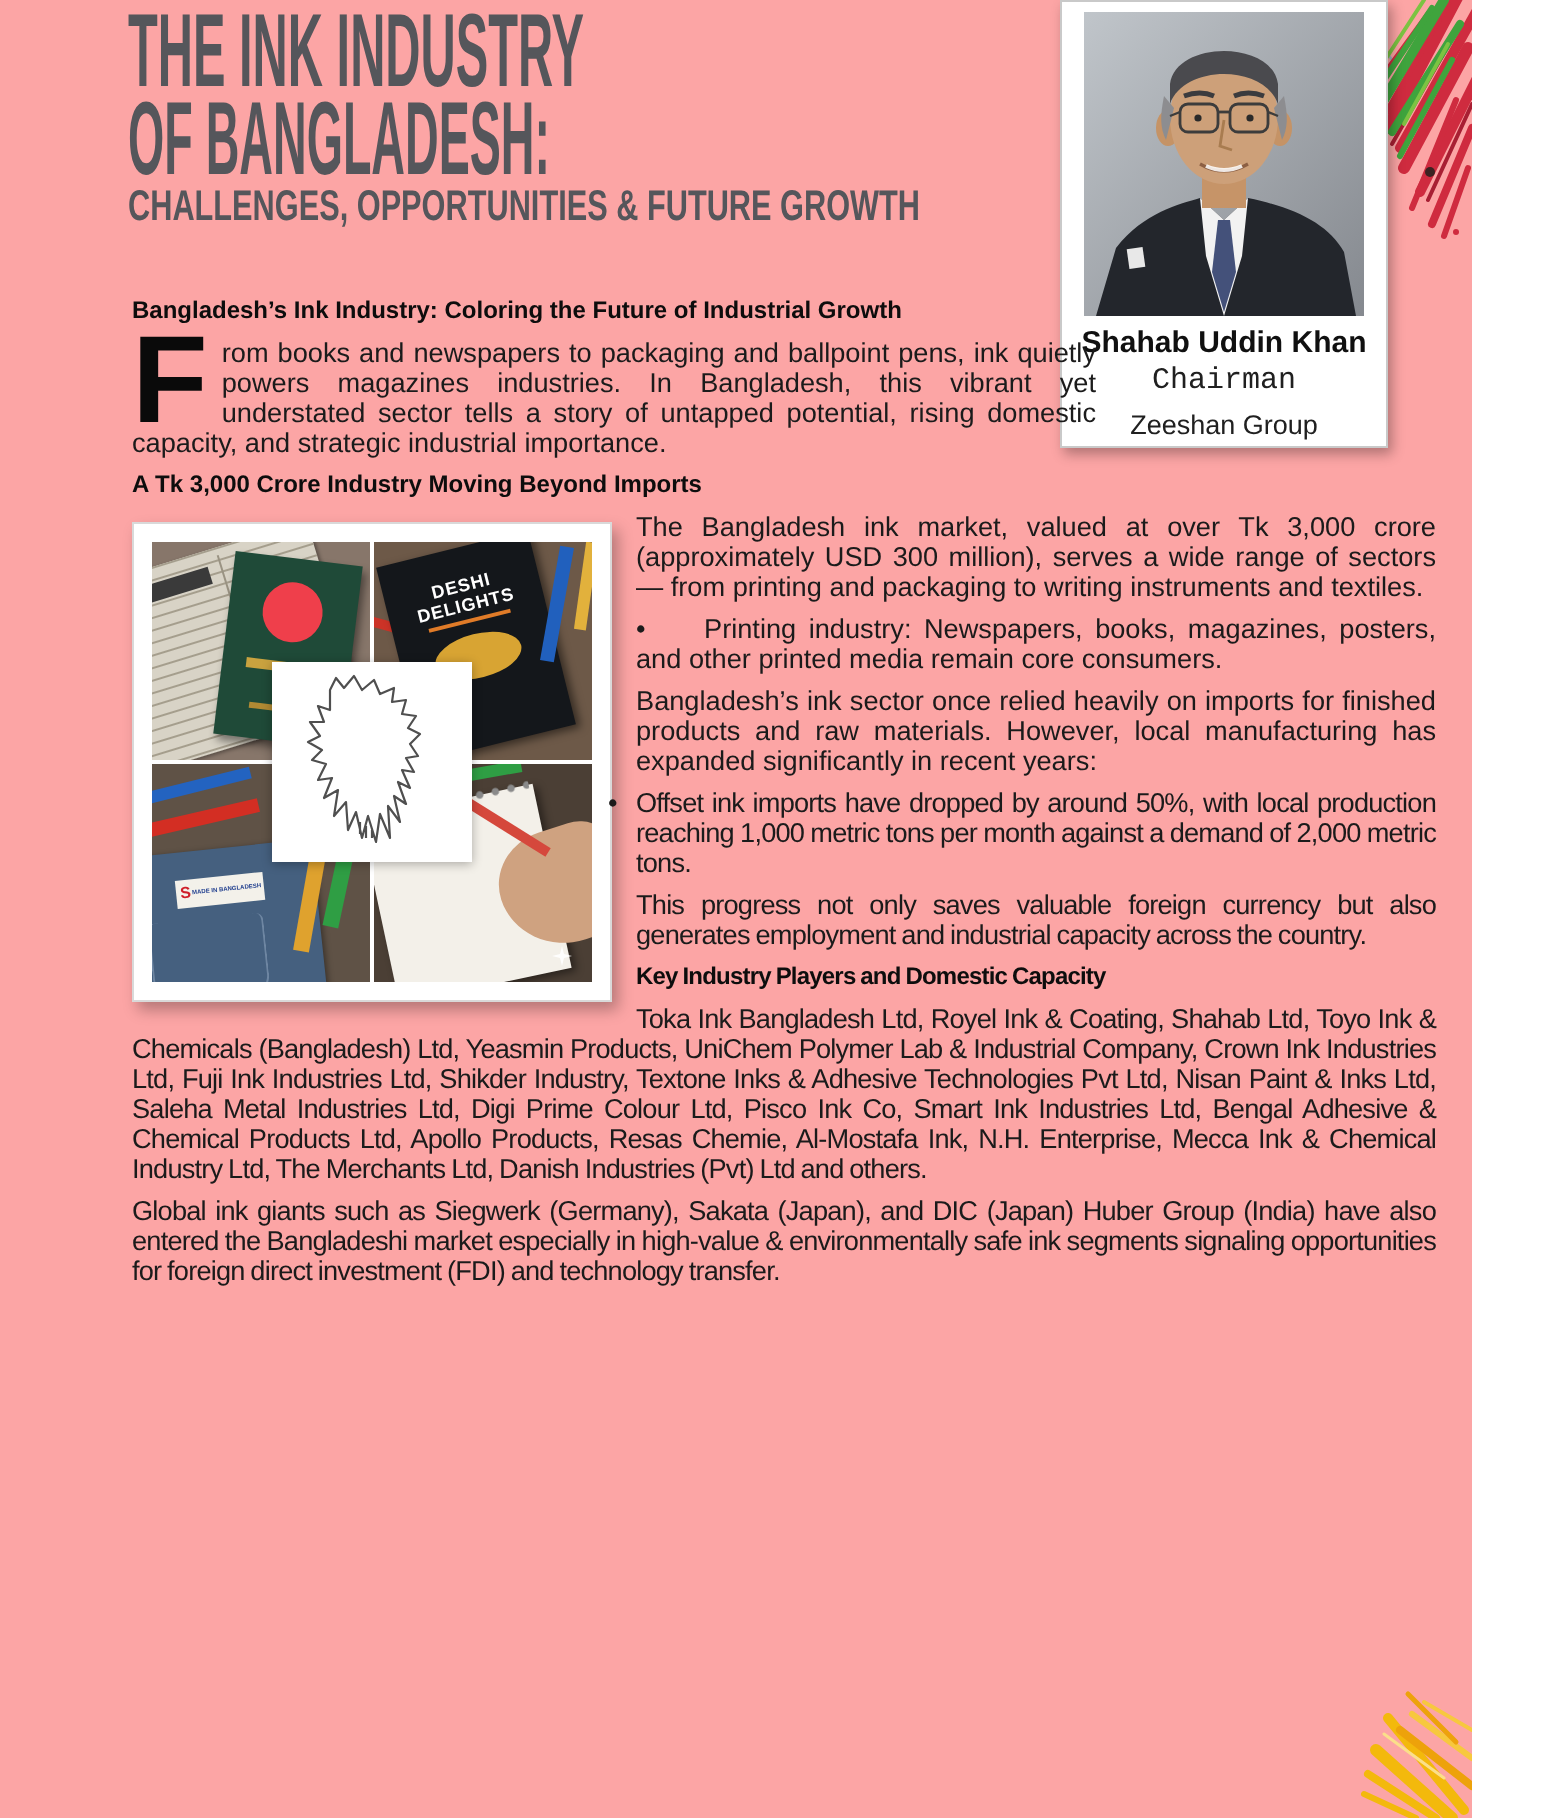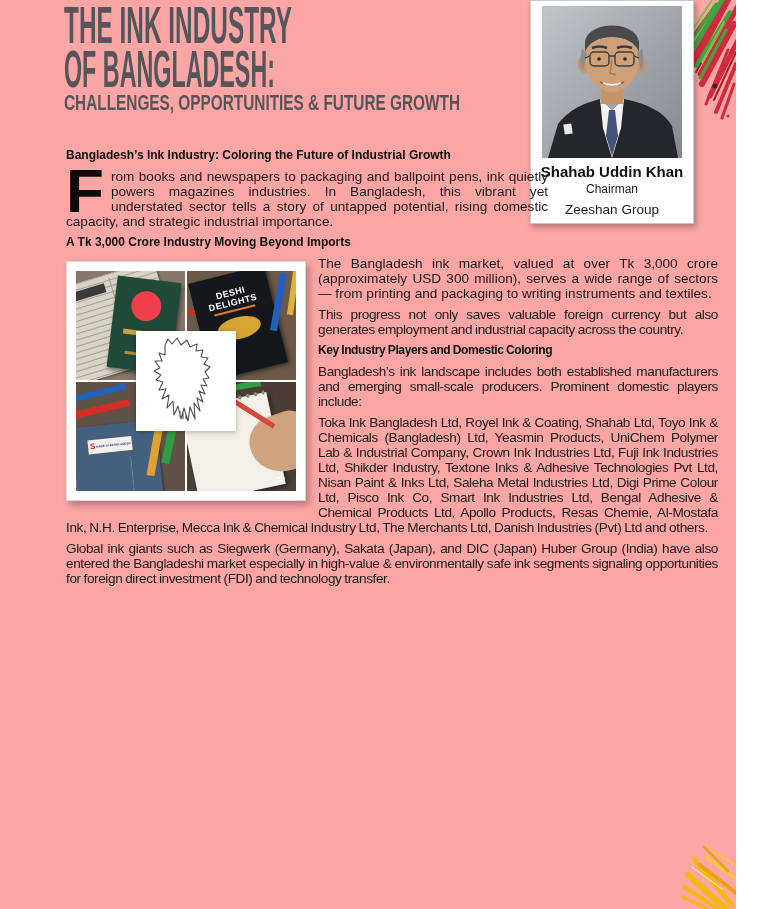--- a/index.html
+++ b/index.html
@@ -18,21 +18,21 @@
   .title-svg{position:absolute;left:64px;top:2px;}
   .title-svg text{font-family:"Liberation Sans","DejaVu Sans",sans-serif;font-weight:bold;fill:var(--title_gray);}
   
   .profile-card{
     position:absolute;left:530px;top:0;width:164px;height:224px;background:#fff;
     border:1px solid #c9c9c9;box-shadow:2px 3px 6px rgba(0,0,0,.30);
     text-align:center;box-sizing:border-box;
   }
   .profile-photo{display:block;margin:5px auto 0;}
   .profile-name{font-weight:bold;font-size:15px;margin-top:5px;color:#101010;}
-  .profile-title{font-size:12px;margin-top:2px;color:#202020;}
+  .profile-title{font-size:15px;margin-top:2px;color:#202020;font-family:Liberation Mono, monospace;}
   .profile-org{font-size:13.5px;margin-top:6px;color:#202020;}
   
   .main{position:absolute;left:66px;top:148px;width:652px;font-size:13.6px;line-height:15px;}
   .main h3{font-size:12px;line-height:15px;margin:0 0 6px 0;color:#0d0d0d;}
   .main p{margin:0 0 6px 0;text-align:justify;}
   .half{width:482px;}
   .dropcap{float:left;font-size:62px;line-height:44px;font-weight:bold;margin:0 7px 0 0;color:#0a0a0a;}
   .bullet .bm{display:inline-block;width:34px;}
   .hang{padding-left:14px;text-indent:-14px;}
   .hang .bm{display:inline-block;width:14px;text-indent:0;}
@@ -236,29 +236,31 @@
         <div class="map-card">
           <svg width="100" height="100" viewBox="0 0 100 100">
             <path d="M32,8 L36,13 L41,7 L45,14 L51,9 L54,16 L61,13 L60,20 L67,19 L65,26 L72,27 L68,33 L74,36 L69,41 L73,47 L67,48 L71,55 L65,54 L69,63 L63,60 L67,71 L61,67 L64,80 L58,72 L59,88 L54,76 L52,90 L48,77 L45,88 L42,75 L38,84 L37,70 L31,77 L33,64 L26,68 L30,58 L23,59 L27,51 L20,49 L25,44 L18,40 L24,37 L19,30 L26,30 L23,22 L29,24 L29,14 Z M44,80 L44,86 M47,82 L47,88 M50,84 L50,88" fill="none" stroke="#4f4f4f" stroke-width="1.1" stroke-linejoin="round"></path>
           </svg>
         </div>
       </div>
     </figure>
 
     <p>The Bangladesh ink market, valued at over Tk 3,000 crore (approximately USD 300 million), serves a wide range of sectors — from printing and packaging to writing instruments and textiles.</p>
 
-
-
-
+    <p class="bullet"><span class="bm">•</span><span>Printing industry: Newspapers, books, magazines, posters, and other printed media remain core consumers.</span></p>
+
+    <p>Bangladesh’s ink sector once relied heavily on imports for finished products and raw materials. However, local manufacturing has expanded significantly in recent years:</p>
+
+
+    <p class="hang narrow"><span class="bm">•</span><span>Offset ink imports have dropped by around 50%, with local production reaching 1,000 metric tons per month against a demand of 2,000 metric tons.</span></p>
 
     <p class="narrow">This progress not only saves valuable foreign currency but also generates employment and industrial capacity across the country.</p>
 
-    <h3 class="narrow">Key Industry Players and Domestic Coloring</h3>
-
-    <p class="narrow">Bangladesh’s ink landscape includes both established manufacturers and emerging small-scale producers. Prominent domestic players include:</p>
+    <h3 class="narrow">Key Industry Players and Domestic Capacity</h3>
+
 
     <p class="narrow">Toka Ink Bangladesh Ltd, Royel Ink &amp; Coating, Shahab Ltd, Toyo Ink &amp; Chemicals (Bangladesh) Ltd, Yeasmin Products, UniChem Polymer Lab &amp; Industrial Company, Crown Ink Industries Ltd, Fuji Ink Industries Ltd, Shikder Industry, Textone Inks &amp; Adhesive Technologies Pvt Ltd, Nisan Paint &amp; Inks Ltd, Saleha Metal Industries Ltd, Digi Prime Colour Ltd, Pisco Ink Co, Smart Ink Industries Ltd, Bengal Adhesive &amp; Chemical Products Ltd, Apollo Products, Resas Chemie, Al-Mostafa Ink, N.H. Enterprise, Mecca Ink &amp; Chemical Industry Ltd, The Merchants Ltd, Danish Industries (Pvt) Ltd and others.</p>
 
 
     <p class="narrow">Global ink giants such as Siegwerk (Germany), Sakata (Japan), and DIC (Japan) Huber Group (India) have also entered the Bangladeshi market especially in high-value &amp; environmentally safe ink segments signaling opportunities for foreign direct investment (FDI) and technology transfer.</p>
 
   </main>
 
 </div>
 

